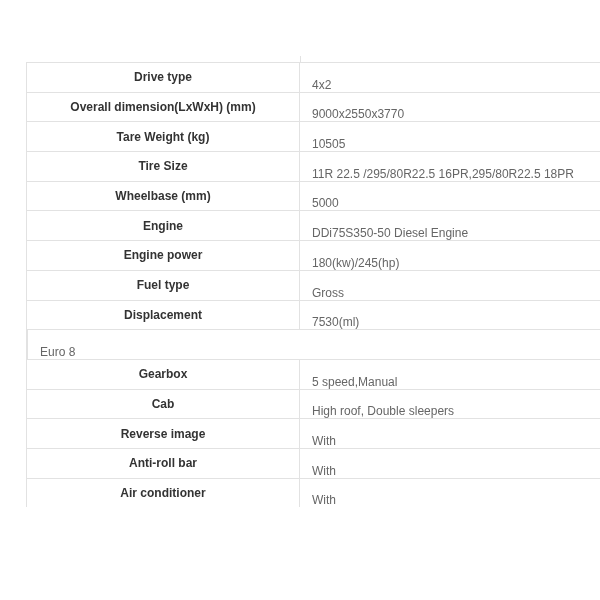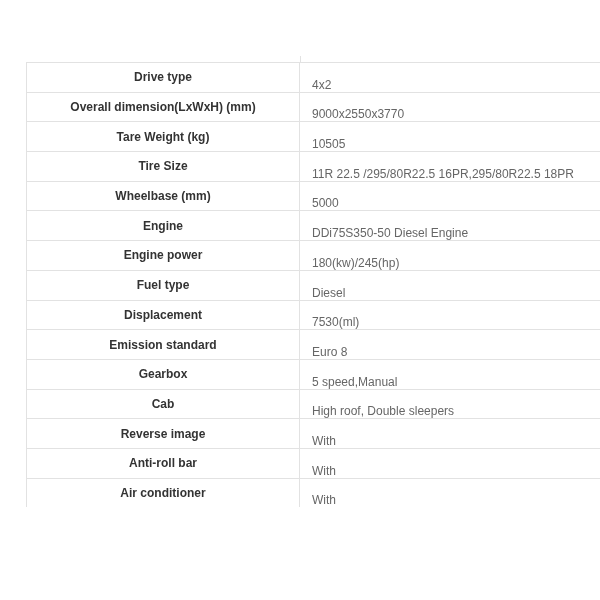--- a/index.html
+++ b/index.html
@@ -130,35 +130,32 @@
         </div>
         <div class="spec-value-cell">
           <span>180(kw)/245(hp)</span>
         </div>
       </div>
       <div class="spec-row">
         <div class="spec-label-cell">
           <span>Fuel type</span>
         </div>
         <div class="spec-value-cell">
-          <span>Diesel</span>
+          <span>Gross</span>
         </div>
       </div>
       <div class="spec-row">
         <div class="spec-label-cell">
           <span>Displacement</span>
         </div>
         <div class="spec-value-cell">
           <span>7530(ml)</span>
         </div>
       </div>
       <div class="spec-row">
-        <div class="spec-label-cell">
-          <span>Emission standard</span>
-        </div>
         <div class="spec-value-cell">
           <span>Euro 8</span>
         </div>
       </div>
       <div class="spec-row">
         <div class="spec-label-cell">
           <span>Gearbox</span>
         </div>
         <div class="spec-value-cell">
           <span>5 speed,Manual</span>

